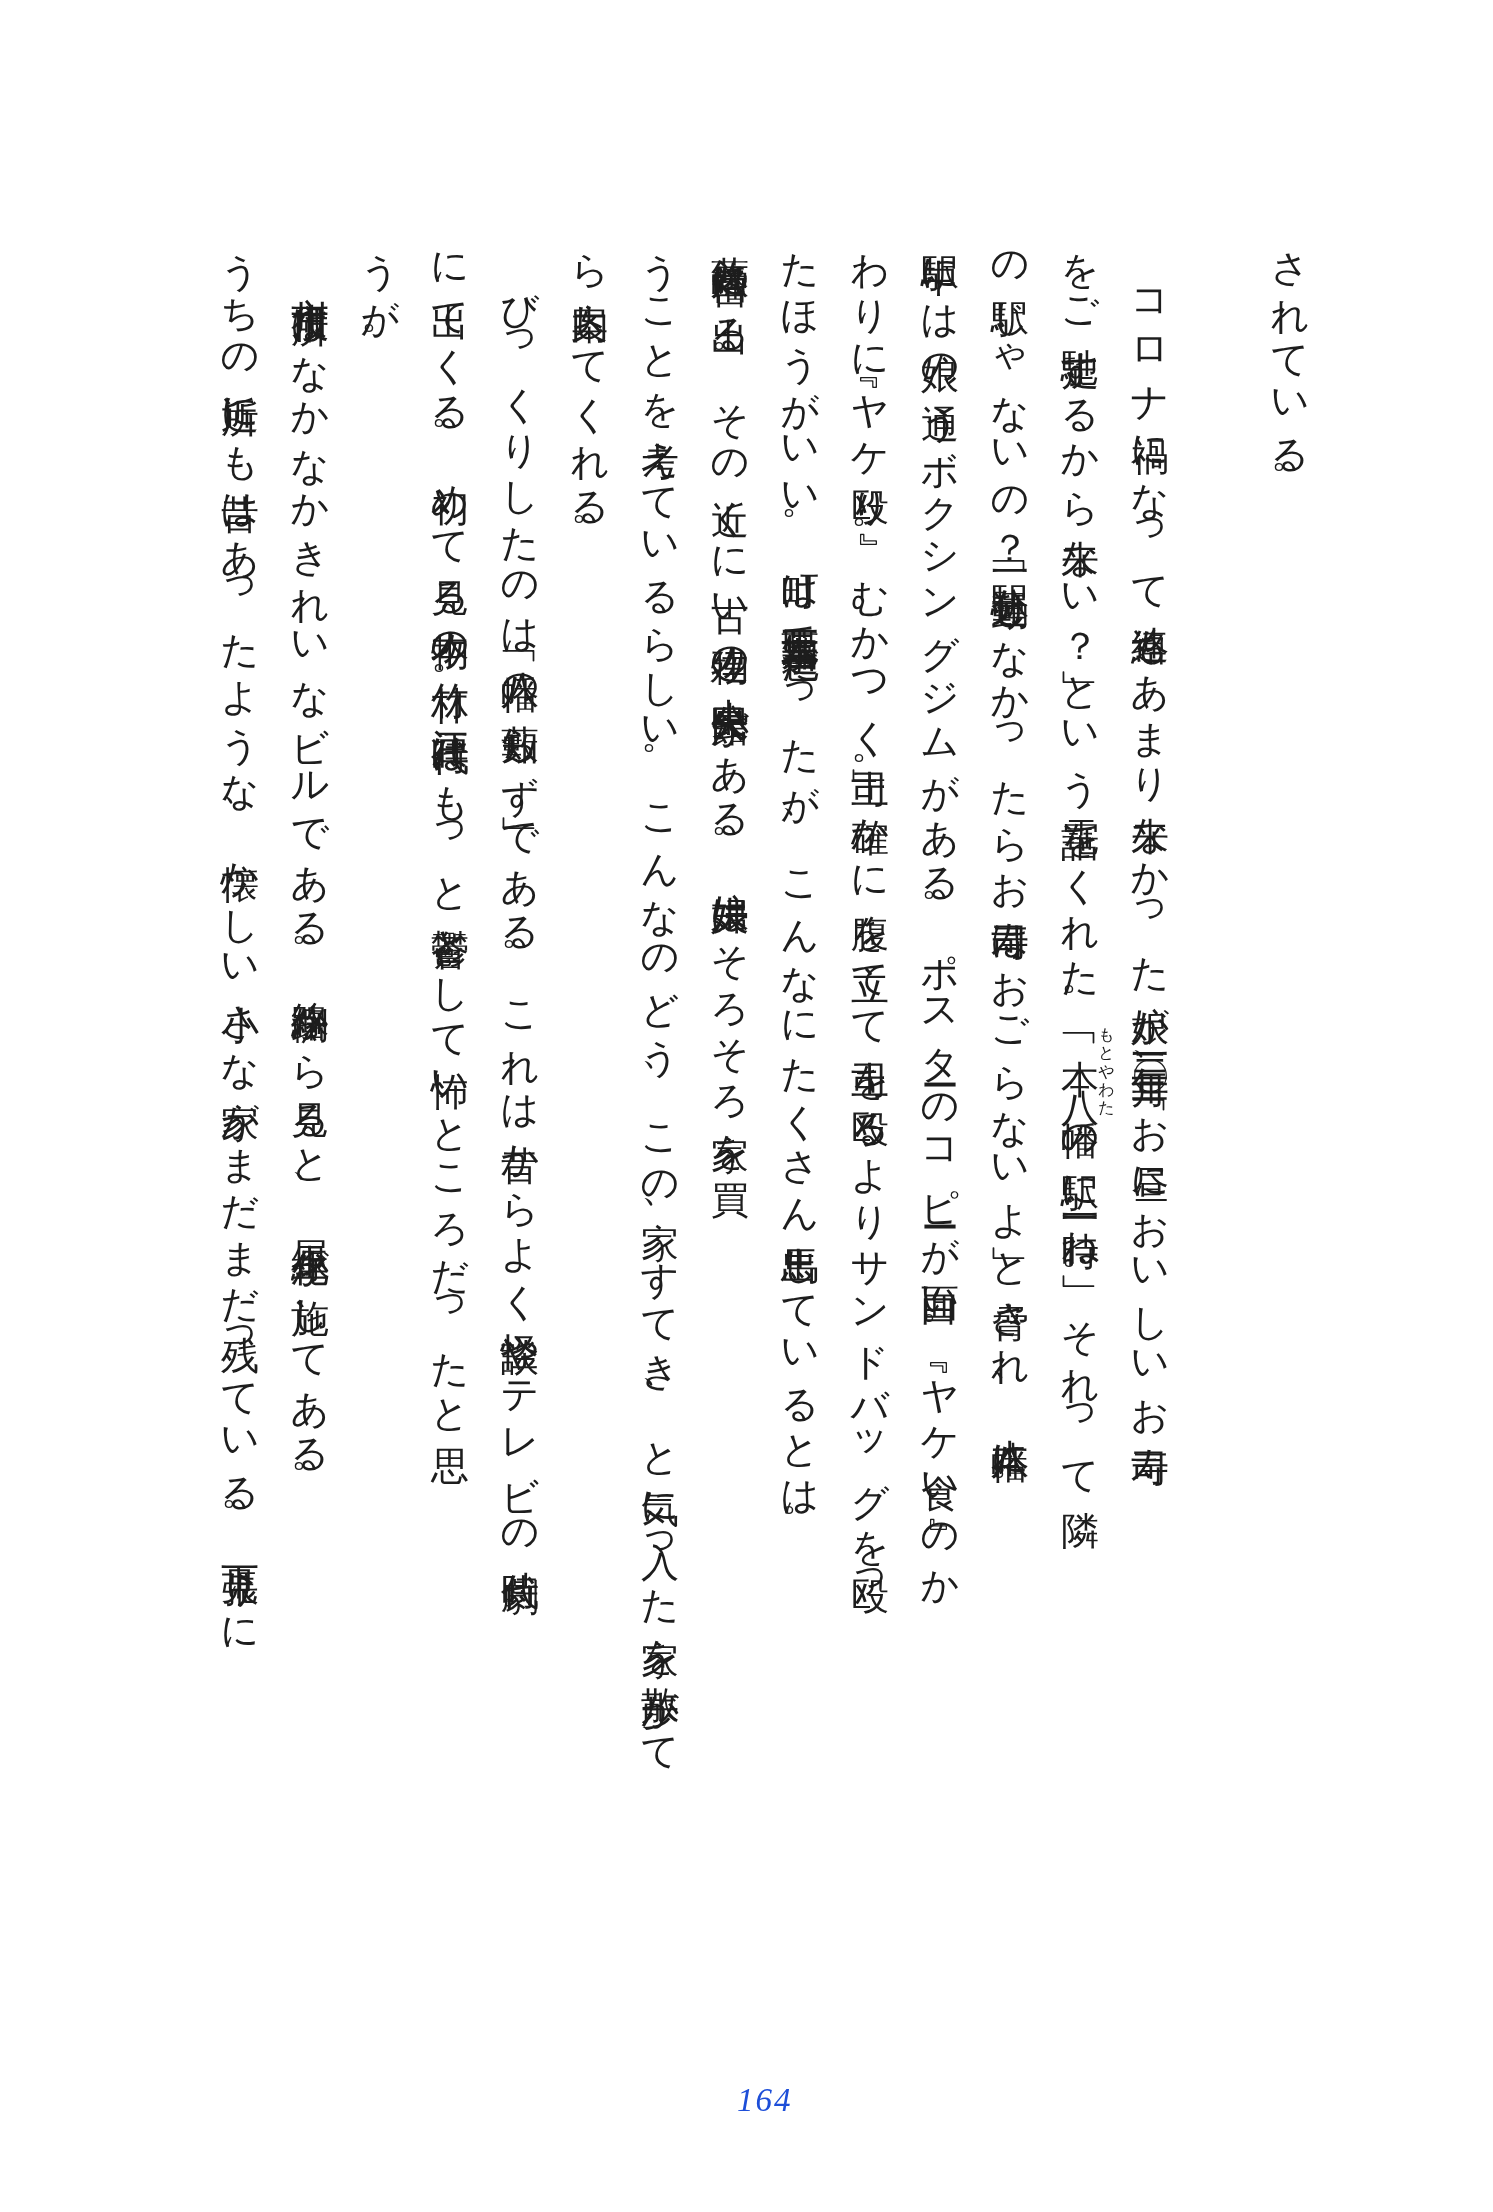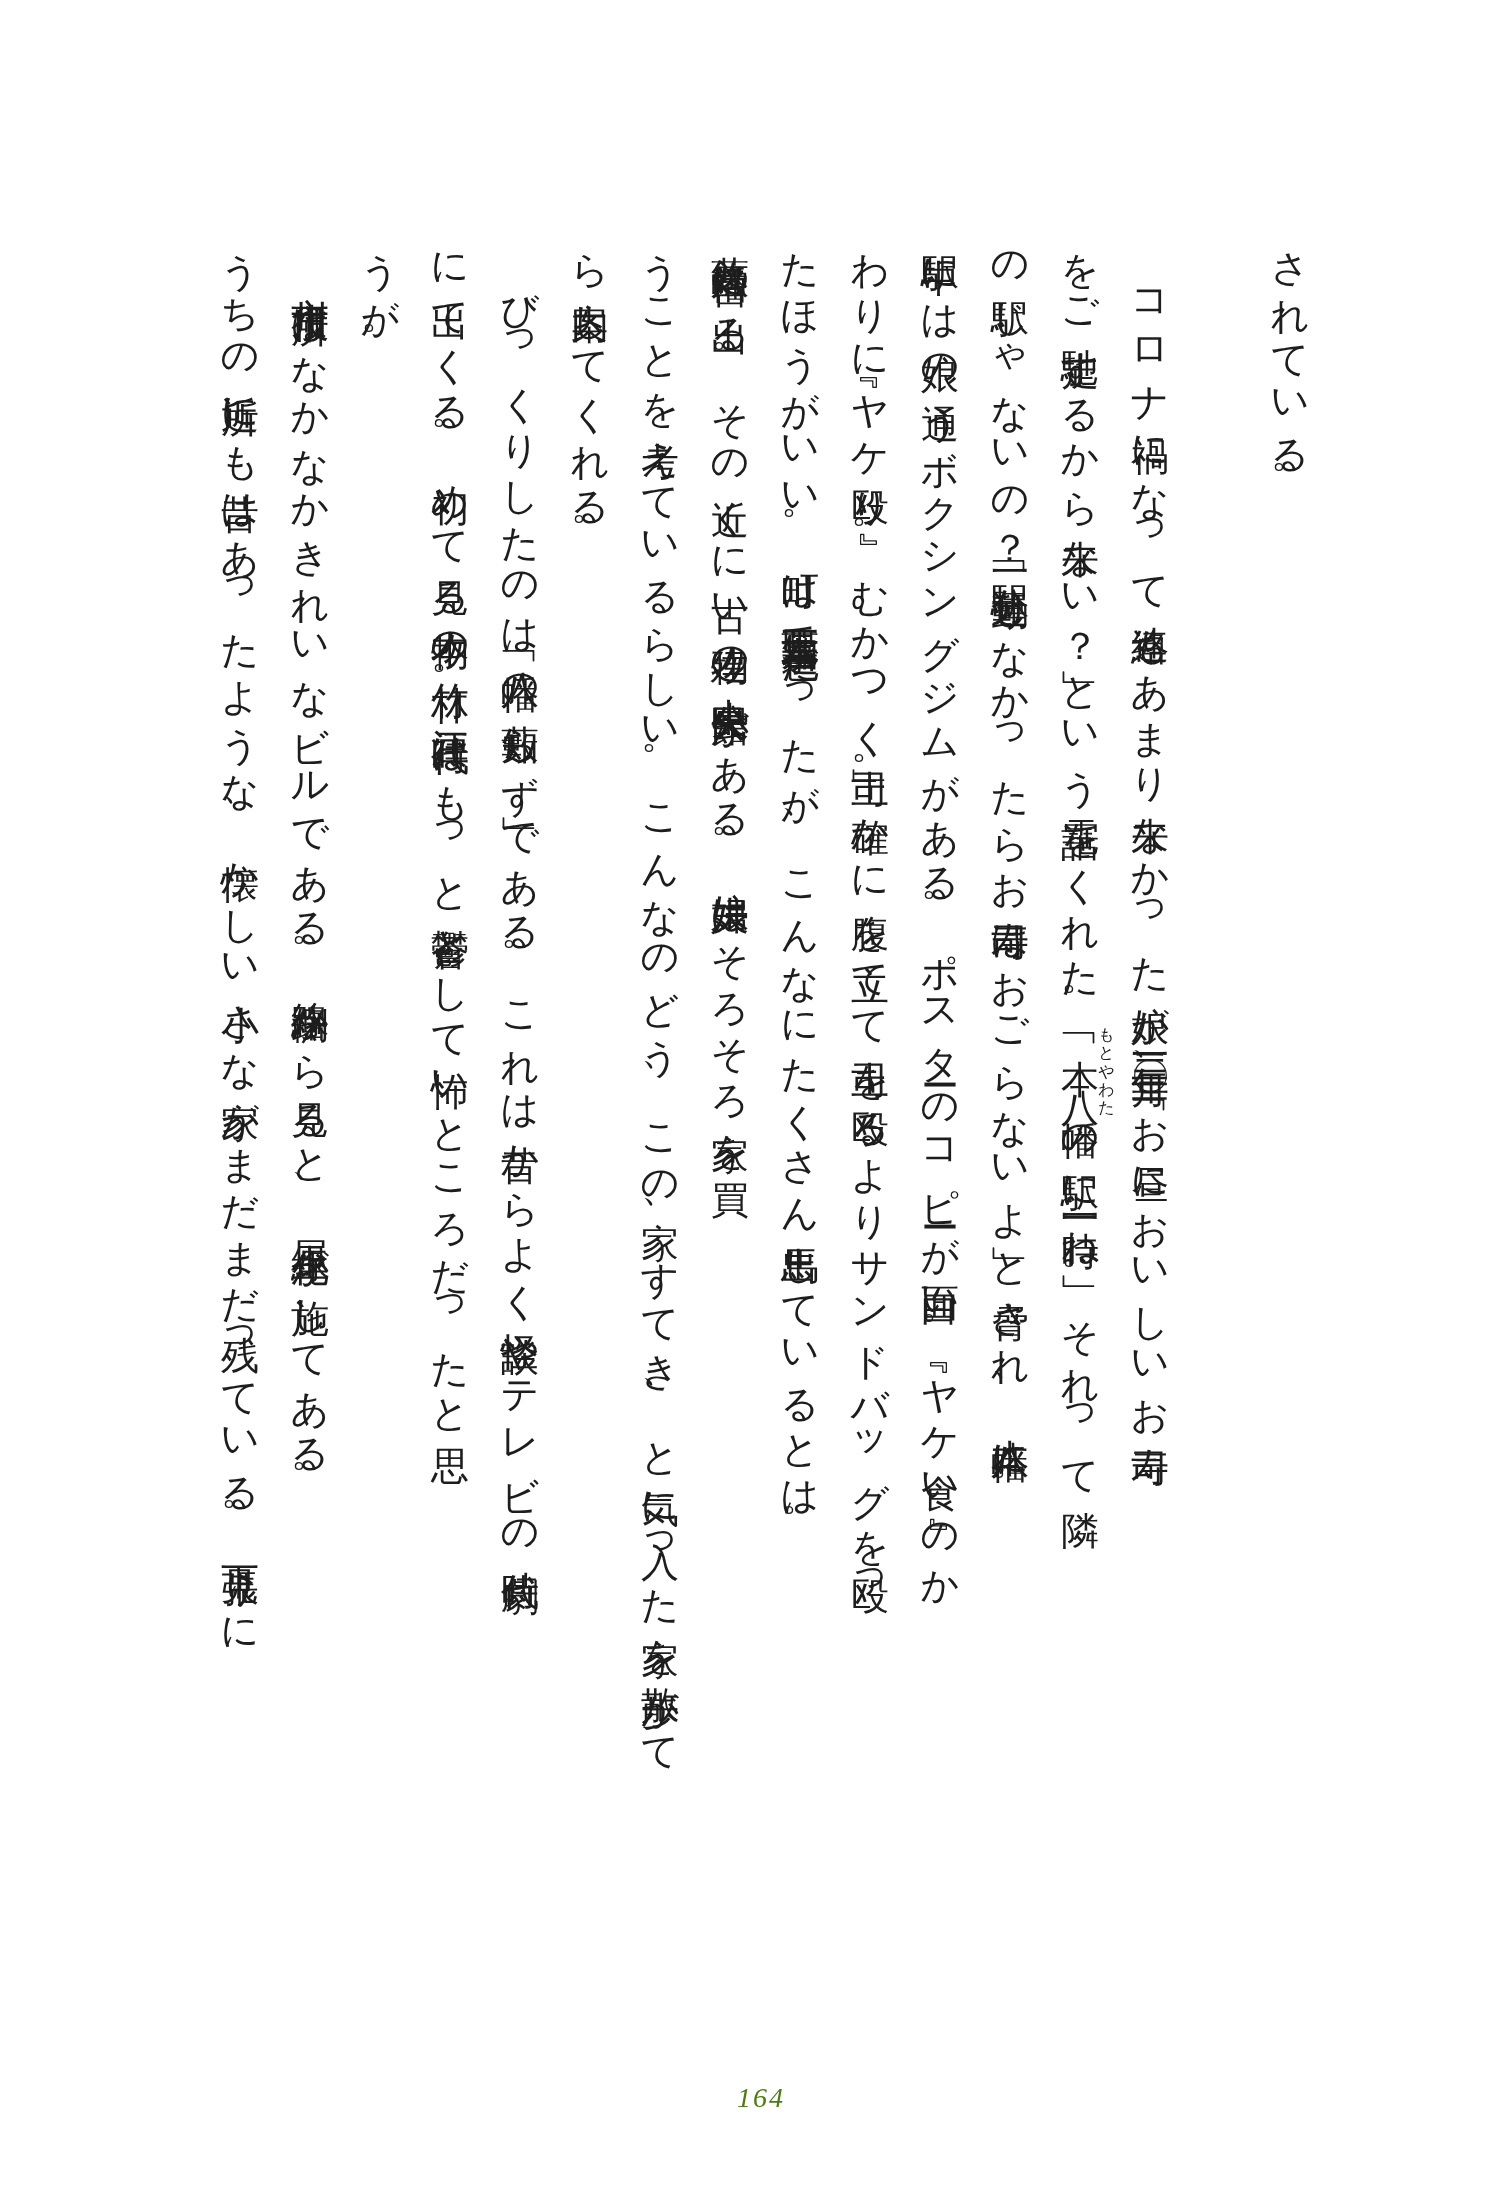--- a/index.html
+++ b/index.html
@@ -38,23 +38,23 @@
   }
   .col rt {
     font-size: 16px;
     letter-spacing: 0;
     font-weight: 400;
   }
   .page-number {
     position: absolute;
     left: 737px;
     top: 2082px;
-    font-size: 28px;
+    font-size: 33px;
     font-style: italic;
-    color: #4d7c0f;
+    color: #1d4ed8;
     letter-spacing: 2px;
   }
 </style>
 </head>
 <body>
 
 <div class="book-page">
   <div class="vertical-text">
       <div class="col">されている。</div>
       <div class="col blank"></div>

